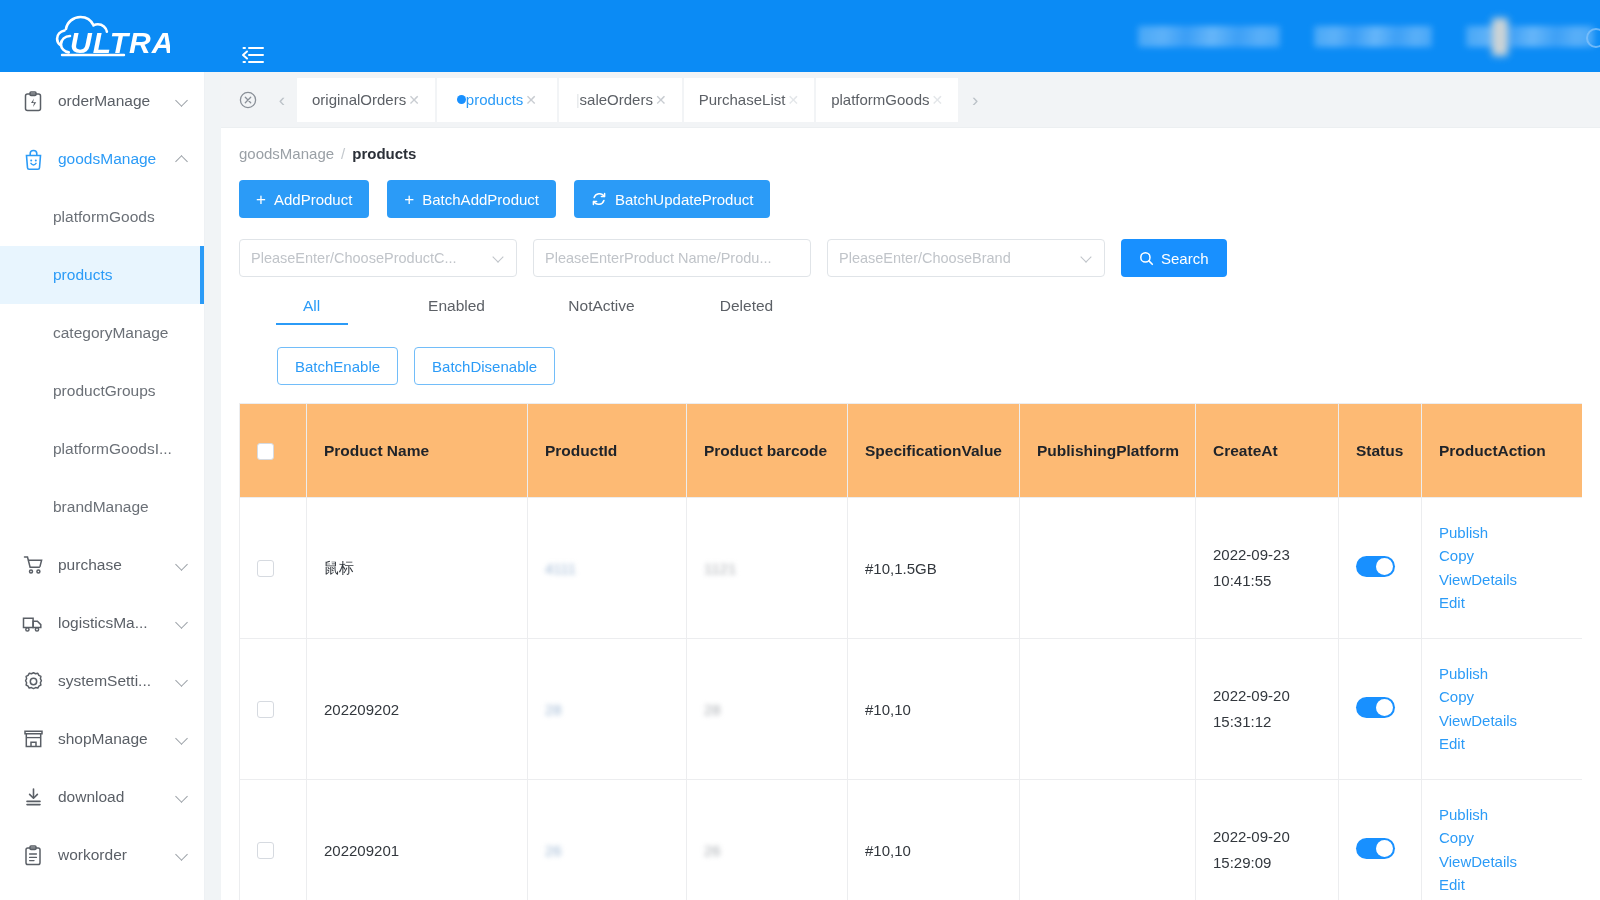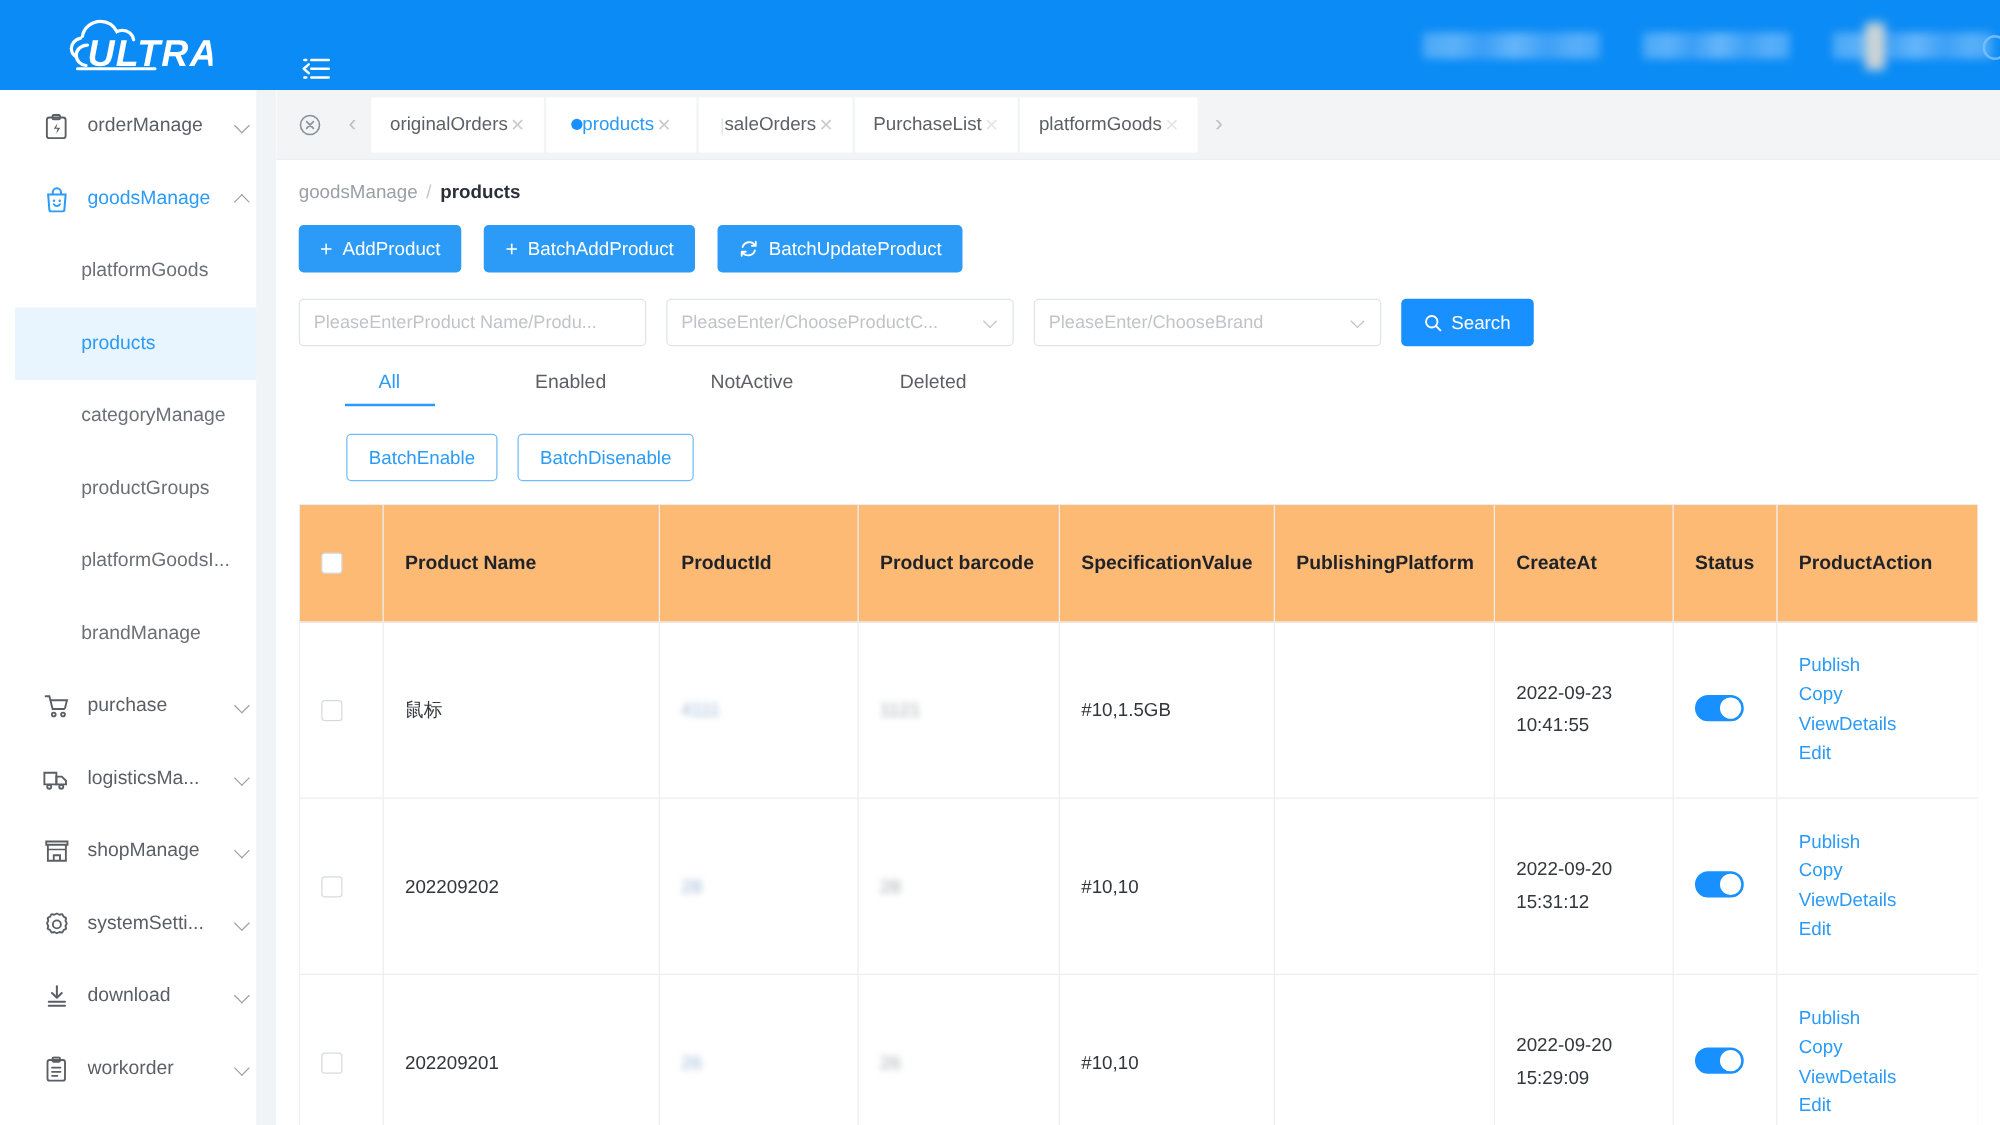--- a/index.html
+++ b/index.html
@@ -47,21 +47,21 @@
     border-radius: 3px; filter: blur(2px);
   }
   .corner-glyph {
     position: absolute; right: -6px; top: 28px;
     width: 20px; height: 20px; border: 2px solid #7cc0fa;
     border-radius: 50%; opacity: .85;
   }
 
   
   .sidebar {
-    position: absolute; top: 72px; left: 12px;
+    position: absolute; top: 72px; left: 0;
     width: 205px; height: 828px;
     background: #ffffff;
     border-right: 1px solid #eef1f4;
     overflow: hidden;
   }
   .side-gutter {
     position: absolute; top: 72px; left: 205px;
     width: 16px; height: 828px; background: #f1f4f6;
   }
   .menu-item {
@@ -365,39 +365,39 @@
         <circle cx="5.4" cy="15.4" r="1.6" fill="none" stroke="#5a5f66" stroke-width="1.5"></circle>
         <circle cx="15" cy="15.4" r="1.6" fill="none" stroke="#5a5f66" stroke-width="1.5"></circle>
       </svg>
     </span>
     <span class="mi-label">logisticsMa...</span>
     <span class="chev"></span>
   </div>
 
   <div class="menu-item">
     <span class="mi-icon">
+      <svg width="21" height="21" viewBox="0 0 21 21">
+        <path d="M10.5 1.8l2.1 1 2.2-.5 1.1 2 2 1.1-.5 2.2 1 2.1-1 2.1.5 2.2-2 1.1-1.1 2-2.2-.5-2.1 1-2.1-1-2.2.5-1.1-2-2-1.1.5-2.2-1-2.1 1-2.1-.5-2.2 2-1.1 1.1-2 2.2.5z" fill="none" stroke="#5a5f66" stroke-width="1.5" stroke-linejoin="round"></path>
+        <circle cx="10.5" cy="10.5" r="3.2" fill="none" stroke="#5a5f66" stroke-width="1.5"></circle>
+      </svg>
+    </span>
+    <span class="mi-label">systemSetti...</span>
+    <span class="chev"></span>
+  </div>
+
+  <div class="menu-item">
+    <span class="mi-icon">
       <svg width="21" height="20" viewBox="0 0 21 20">
         <path d="M2 2.2h17v2.6H2z" fill="none" stroke="#5a5f66" stroke-width="1.5"></path>
         <path d="M3.3 4.8v12.8h14.4V4.8" fill="none" stroke="#5a5f66" stroke-width="1.5"></path>
         <path d="M8 17.6v-4.4h5v4.4" fill="none" stroke="#5a5f66" stroke-width="1.5"></path>
         <path d="M3.3 8.6h14.4" stroke="#5a5f66" stroke-width="1.3"></path>
       </svg>
     </span>
     <span class="mi-label">shopManage</span>
-    <span class="chev"></span>
-  </div>
-
-  <div class="menu-item">
-    <span class="mi-icon">
-      <svg width="21" height="21" viewBox="0 0 21 21">
-        <path d="M10.5 1.8l2.1 1 2.2-.5 1.1 2 2 1.1-.5 2.2 1 2.1-1 2.1.5 2.2-2 1.1-1.1 2-2.2-.5-2.1 1-2.1-1-2.2.5-1.1-2-2-1.1.5-2.2-1-2.1 1-2.1-.5-2.2 2-1.1 1.1-2 2.2.5z" fill="none" stroke="#5a5f66" stroke-width="1.5" stroke-linejoin="round"></path>
-        <circle cx="10.5" cy="10.5" r="3.2" fill="none" stroke="#5a5f66" stroke-width="1.5"></circle>
-      </svg>
-    </span>
-    <span class="mi-label">systemSetti...</span>
     <span class="chev"></span>
   </div>
 
   <div class="menu-item">
     <span class="mi-icon">
       <svg width="21" height="20" viewBox="0 0 21 20">
         <path d="M10.5 2v8.6" stroke="#5a5f66" stroke-width="1.6" stroke-linecap="round"></path>
         <path d="M6.6 7.4l3.9 3.8 3.9-3.8" fill="none" stroke="#5a5f66" stroke-width="1.6" stroke-linecap="round" stroke-linejoin="round"></path>
         <path d="M4 14.4h13M4 17.6h13" stroke="#5a5f66" stroke-width="1.6" stroke-linecap="round"></path>
       </svg>
@@ -485,26 +485,26 @@
             <path d="M13.2 5.4A5.6 5.6 0 0 0 3.1 6.6" fill="none" stroke="#fff" stroke-width="1.5" stroke-linecap="round"></path>
             <path d="M2.8 10.6a5.6 5.6 0 0 0 10.1-1.2" fill="none" stroke="#fff" stroke-width="1.5" stroke-linecap="round"></path>
             <path d="M13.6 2.4v3.2h-3.2M2.4 13.6v-3.2h3.2" fill="none" stroke="#fff" stroke-width="1.5" stroke-linecap="round" stroke-linejoin="round"></path>
           </svg>
         </span>
         <span>BatchUpdateProduct</span>
       </button>
     </div>
 
     <div class="filterrow">
-      <div class="fld fld-1">
-        <input type="text" placeholder="PleaseEnterProduct Name/Produ..." style="">
-      </div>
       <div class="fld fld-2">
         <span class="sel-txt">PleaseEnter/ChooseProductC...</span>
         <span class="caret"></span>
+      </div>
+      <div class="fld fld-1">
+        <input type="text" placeholder="PleaseEnterProduct Name/Produ..." style="">
       </div>
       <div class="fld fld-3">
         <span class="sel-txt">PleaseEnter/ChooseBrand</span>
         <span class="caret"></span>
       </div>
       <button class="btn-search">
         <span>
           <svg width="15" height="15" viewBox="0 0 15 15" style="display:block">
             <circle cx="6.4" cy="6.4" r="4.6" fill="none" stroke="#fff" stroke-width="1.5"></circle>
             <path d="M9.9 9.9l3.4 3.4" stroke="#fff" stroke-width="1.6" stroke-linecap="round"></path>

